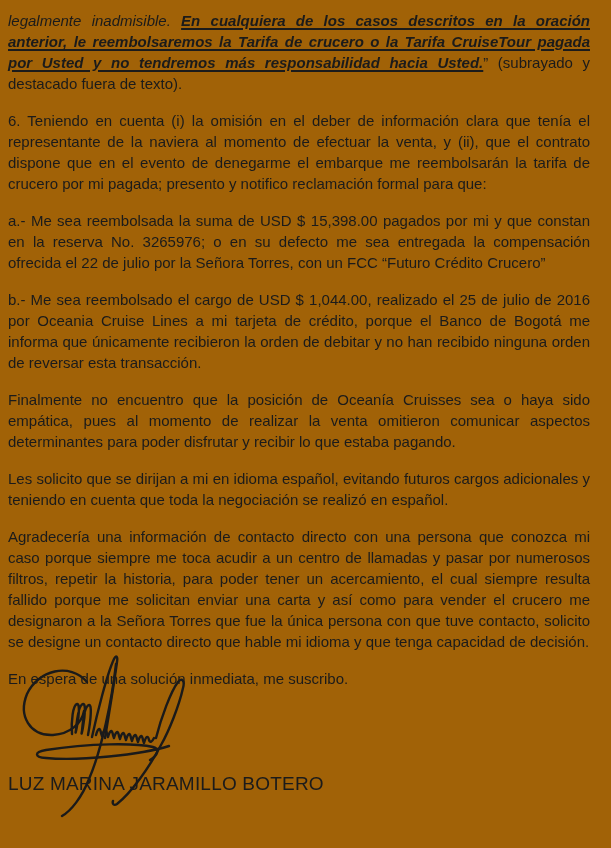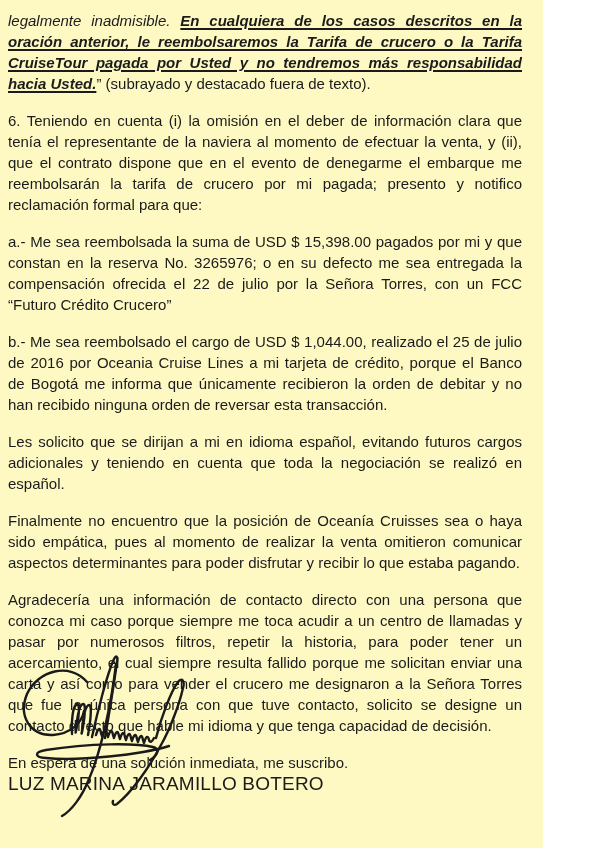--- a/index.html
+++ b/index.html
@@ -8,25 +8,25 @@
     background: #ffffff;
   }
   body {
     width: 611px;
     height: 848px;
     font-family: "Liberation Sans", sans-serif;
     color: #1b1b1b;
   }
   .page {
     position: relative;
-    width: 543px;
+    width: 611px;
     height: 848px;
     box-sizing: border-box;
     padding: 10px 21px 0 8px;
-    background: #fef9c3;
+    background: #a16207;
     overflow: hidden;
   }
   p.doc {
     margin: 0 0 16px 0;
     font-size: 15px;
     line-height: 21px;
     text-align: justify;
     color: #1b1b1b;
   }
   .intro {
@@ -73,23 +73,23 @@
 <div class="page">
 
   <p class="doc intro"><span>legalmente inadmisible. </span><span class="quote">En cualquiera de los casos descritos en la oración anterior, le reembolsaremos la Tarifa de crucero o la Tarifa CruiseTour pagada por Usted y no tendremos más responsabilidad hacia Usted.</span><span class="tail">” (subrayado y destacado fuera de texto).</span></p>
 
   <p class="doc">6. Teniendo en cuenta (i) la omisión en el deber de información clara que tenía el representante de la naviera al momento de efectuar la venta, y (ii), que el contrato dispone que en el evento de denegarme el embarque me reembolsarán la tarifa de crucero por mi pagada; presento y notifico reclamación formal para que:</p>
 
   <p class="doc">a.- Me sea reembolsada la suma de USD $ 15,398.00 pagados por mi y que constan en la reserva No. 3265976; o en su defecto me sea entregada la compensación ofrecida el 22 de julio por la Señora Torres, con un FCC “Futuro Crédito Crucero”</p>
 
   <p class="doc">b.- Me sea reembolsado el cargo de USD $ 1,044.00, realizado el 25 de julio de 2016 por Oceania Cruise Lines a mi tarjeta de crédito, porque el Banco de Bogotá me informa que únicamente recibieron la orden de debitar y no han recibido ninguna orden de reversar esta transacción.</p>
 
+  <p class="doc">Finalmente no encuentro que la posición de Oceanía Cruisses sea o haya sido empática, pues al momento de realizar la venta omitieron comunicar aspectos determinantes para poder disfrutar y recibir lo que estaba pagando.</p>
+
   <p class="doc">Les solicito que se dirijan a mi en idioma español, evitando futuros cargos adicionales y teniendo en cuenta que toda la negociación se realizó en español.</p>
-
-  <p class="doc">Finalmente no encuentro que la posición de Oceanía Cruisses sea o haya sido empática, pues al momento de realizar la venta omitieron comunicar aspectos determinantes para poder disfrutar y recibir lo que estaba pagando.</p>
 
   <p class="doc">Agradecería una información de contacto directo con una persona que conozca mi caso porque siempre me toca acudir a un centro de llamadas y pasar por numerosos filtros, repetir la historia, para poder tener un acercamiento, el cual siempre resulta fallido porque me solicitan enviar una carta y así como para vender el crucero me designaron a la Señora Torres que fue la única persona con que tuve contacto, solicito se designe un contacto directo que hable mi idioma y que tenga capacidad de decisión.</p>
 
   <p class="doc">En espera de una solución inmediata, me suscribo.</p>
 
   <div class="signature-wrap">
     <svg viewBox="0 0 212 178" xmlns="http://www.w3.org/2000/svg" fill="none" stroke="#1a1a1a" stroke-width="2.4" stroke-linecap="round" stroke-linejoin="round">
 
       <path d="M77 28 C60 8 28 16 17 40 C8 62 20 82 43 81 C60 80 72 69 74 57"></path>
 

